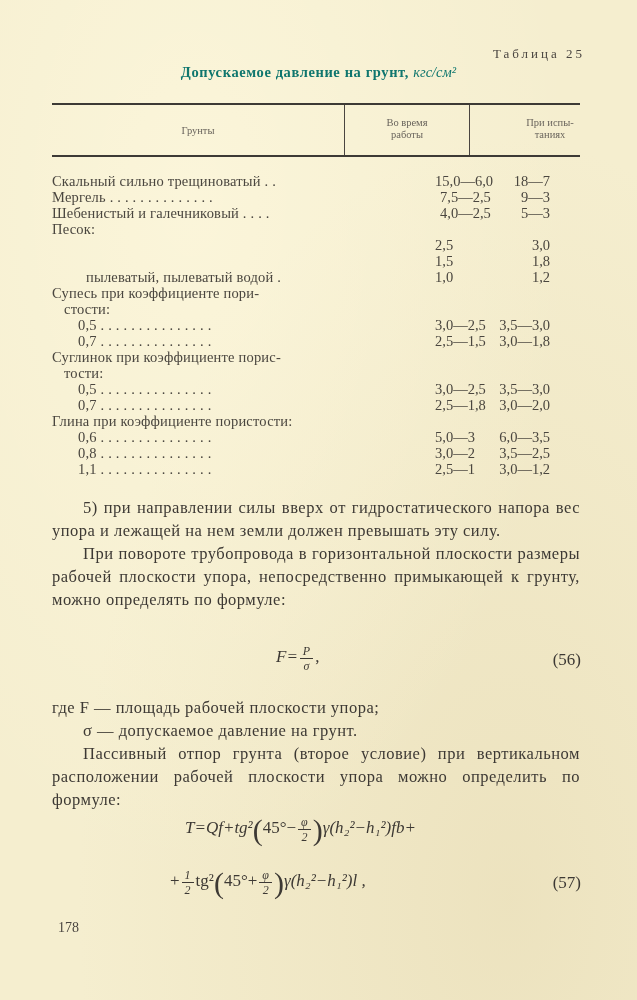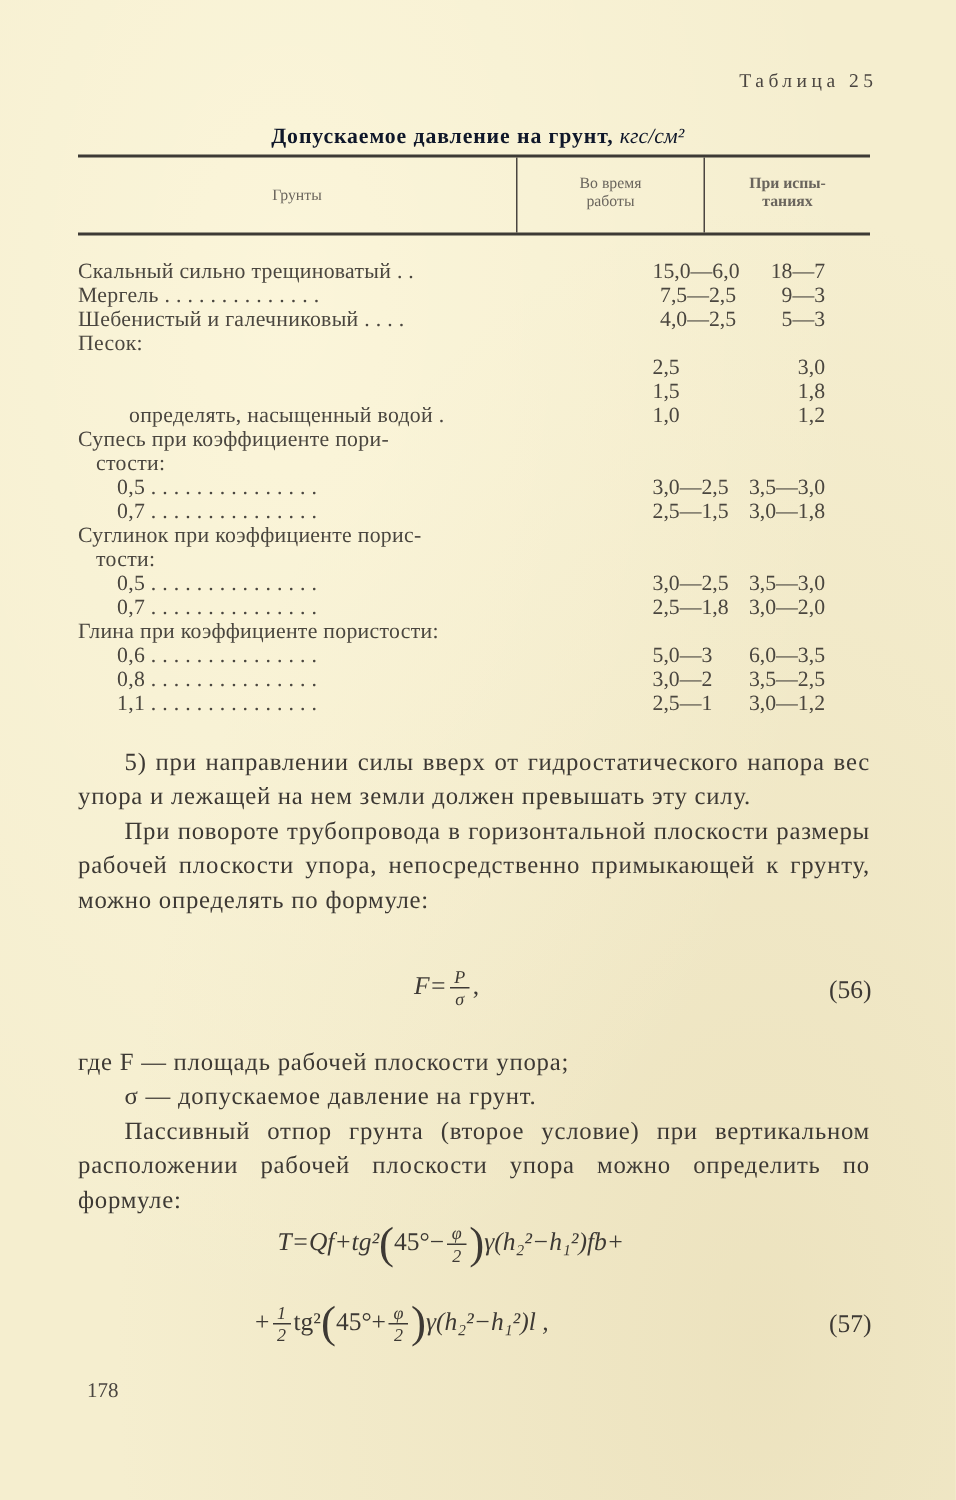--- a/index.html
+++ b/index.html
@@ -7,21 +7,21 @@
     width:637px; height:1000px; overflow:hidden;
     background:#f5eecf;
     background-image: radial-gradient(ellipse at 30% 20%, rgba(255,250,225,0.6), rgba(0,0,0,0) 60%),
                       radial-gradient(ellipse at 80% 90%, rgba(220,205,160,0.35), rgba(0,0,0,0) 60%);
     font-family: "Liberation Serif", "DejaVu Serif", serif;
     color:#3a3630;
     position:relative;
   }
   .abs { position:absolute; }
   #table-label { right:52px; top:46px; font-size:13px; letter-spacing:3px; color:#4a4540; }
-  #table-title { left:0; width:637px; top:83px; text-align:center; font-size:14.5px; font-weight:bold; letter-spacing:0.6px; color:#0f172a; }
+  #table-title { left:0; width:637px; top:64px; text-align:center; font-size:14.5px; font-weight:bold; letter-spacing:0.6px; color:#0f766e; }
   #table-title .unit { font-weight:normal; font-style:italic; letter-spacing:0; }
   .rule { position:absolute; left:52px; width:528px; height:2px; background:#3d3a35; }
   .vrule { position:absolute; width:1px; background:#4a4540; top:105px; height:50px; }
   .hdr { position:absolute; font-size:10.5px; color:#6a655d; text-align:center; line-height:12px; }
   .row { position:absolute; left:52px; width:528px; height:16px; font-size:14.5px; line-height:16px; color:#4a463f; }
   .row .name { position:absolute; left:0; white-space:nowrap; letter-spacing:0.2px; }
   .row .v1 { position:absolute; left:383px; white-space:nowrap; }
   .row .v2 { position:absolute; right:30px; white-space:nowrap; text-align:right; }
   .body-text { position:absolute; left:52px; width:528px; font-size:16.5px; line-height:23px; color:#3d3934; letter-spacing:0.5px; }
   .body-text p { margin:0; text-align:justify; text-align-last:left; }
@@ -46,21 +46,21 @@
 
 <div>
   <div class="rule" style="top:103px;"></div>
   <div class="vrule" style="left:344px;"></div>
   <div class="vrule" style="left:469px;"></div>
   <div class="hdr" style="left:52px;width:292px;top:125px;">Грунты</div>
   <div class="hdr" style="left:345px;width:124px;top:117px;">
     <span>Во время</span><br>
     <span>работы</span>
   </div>
-  <div class="hdr" style="left:470px;width:110px;top:117px;font-weight:bold;">
+  <div class="hdr" style="left:495px;width:110px;top:117px;">
     <span>При испы-</span><br>
     <span>таниях</span>
   </div>
   <div class="rule" style="top:155px;"></div>
 
   <div class="row" style="top:173px;">
       <span class="name">Скальный сильно трещиноватый . .</span>
       <span class="v1">15,0—6,0</span>
       <span class="v2">18—7</span>
     </div>
@@ -79,21 +79,21 @@
     </div>
   <div class="row" style="top:237px;">
       <span class="v1">2,5</span>
       <span class="v2">3,0</span>
     </div>
   <div class="row" style="top:253px;">
       <span class="v1">1,5</span>
       <span class="v2">1,8</span>
     </div>
   <div class="row" style="top:269px;">
-      <span class="name" style="left:34px">определять, насыщенный водой .</span>
+      <span class="name" style="left:34px">пылеватый, пылеватый водой .</span>
       <span class="v1">1,0</span>
       <span class="v2">1,2</span>
     </div>
   <div class="row" style="top:285px;">
       <span class="name">Супесь при коэффициенте пори-</span>
     </div>
   <div class="row" style="top:301px;">
       <span class="name" style="left:12px">стости:</span>
     </div>
   <div class="row" style="top:317px;">

